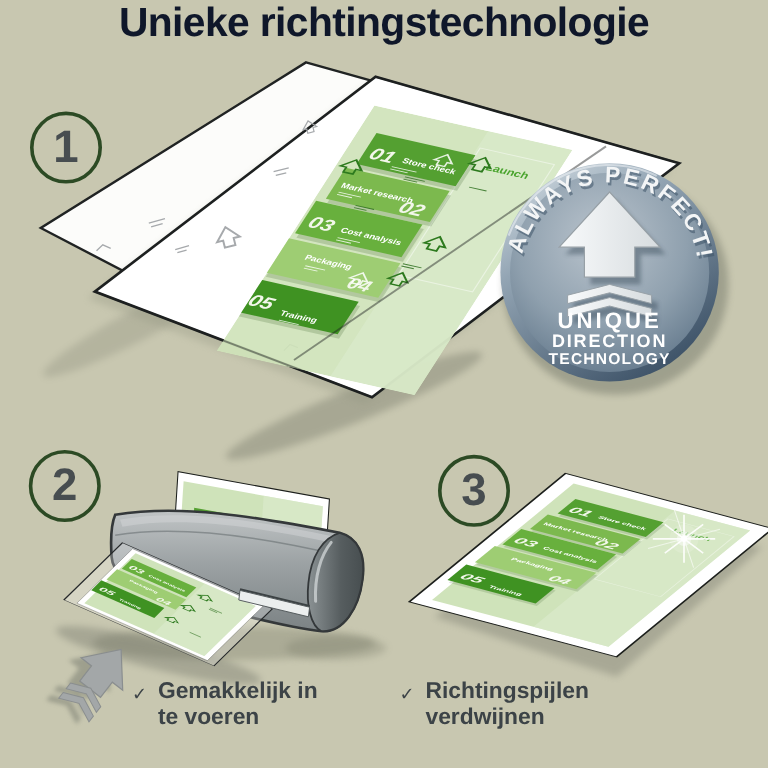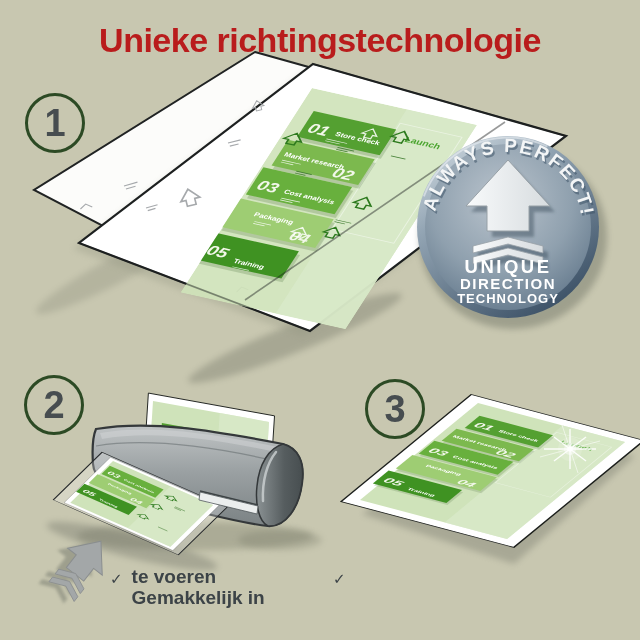--- a/index.html
+++ b/index.html
@@ -2,22 +2,22 @@
 <html><head>
 <meta charset="utf-8">
 <style>
   html,body{margin:0;padding:0;}
   .stage{
     position:relative;width:640px;height:640px;background:#c8c7b0;
     overflow:hidden;font-family:"Liberation Sans","DejaVu Sans",sans-serif;
   }
   .stage svg{position:absolute;left:0;top:0;}
   .page-title{
-    position:absolute;left:0;top:21px;width:640px;text-align:center;
-    font-size:34px;font-weight:bold;color:#b91c1c;letter-spacing:-0.5px;
+    position:absolute;left:0;top:0;width:640px;text-align:center;
+    font-size:34px;font-weight:bold;color:#0f172a;letter-spacing:-0.5px;
   }
   .step-circle{
     position:absolute;width:54px;height:54px;border:3px solid #2c4a24;border-radius:50%;
     display:flex;align-items:center;justify-content:center;
     font-size:38px;font-weight:bold;color:#474d50;
   }
   .c1{left:25px;top:93px;}
   .c2{left:24px;top:375px;}
   .c3{left:365px;top:379px;}
   .bullet{
@@ -321,24 +321,25 @@
 <div class="step-circle c2">
       <span>2</span>
     </div>
 <div class="step-circle c3">
       <span>3</span>
     </div>
 
 <div class="bullet b1">
   <span class="mark">✓</span>
   <div>
+    <div>Gemakkelijk in</div>
     <div>te voeren</div>
-    <div>Gemakkelijk in</div>
   </div>
 </div>
 
 <div class="bullet b2">
   <span class="mark">✓</span>
   <div>
+    <div>Richtingspijlen verdwijnen</div>
   </div>
 </div>
 
 </div>
 
 </body></html>

